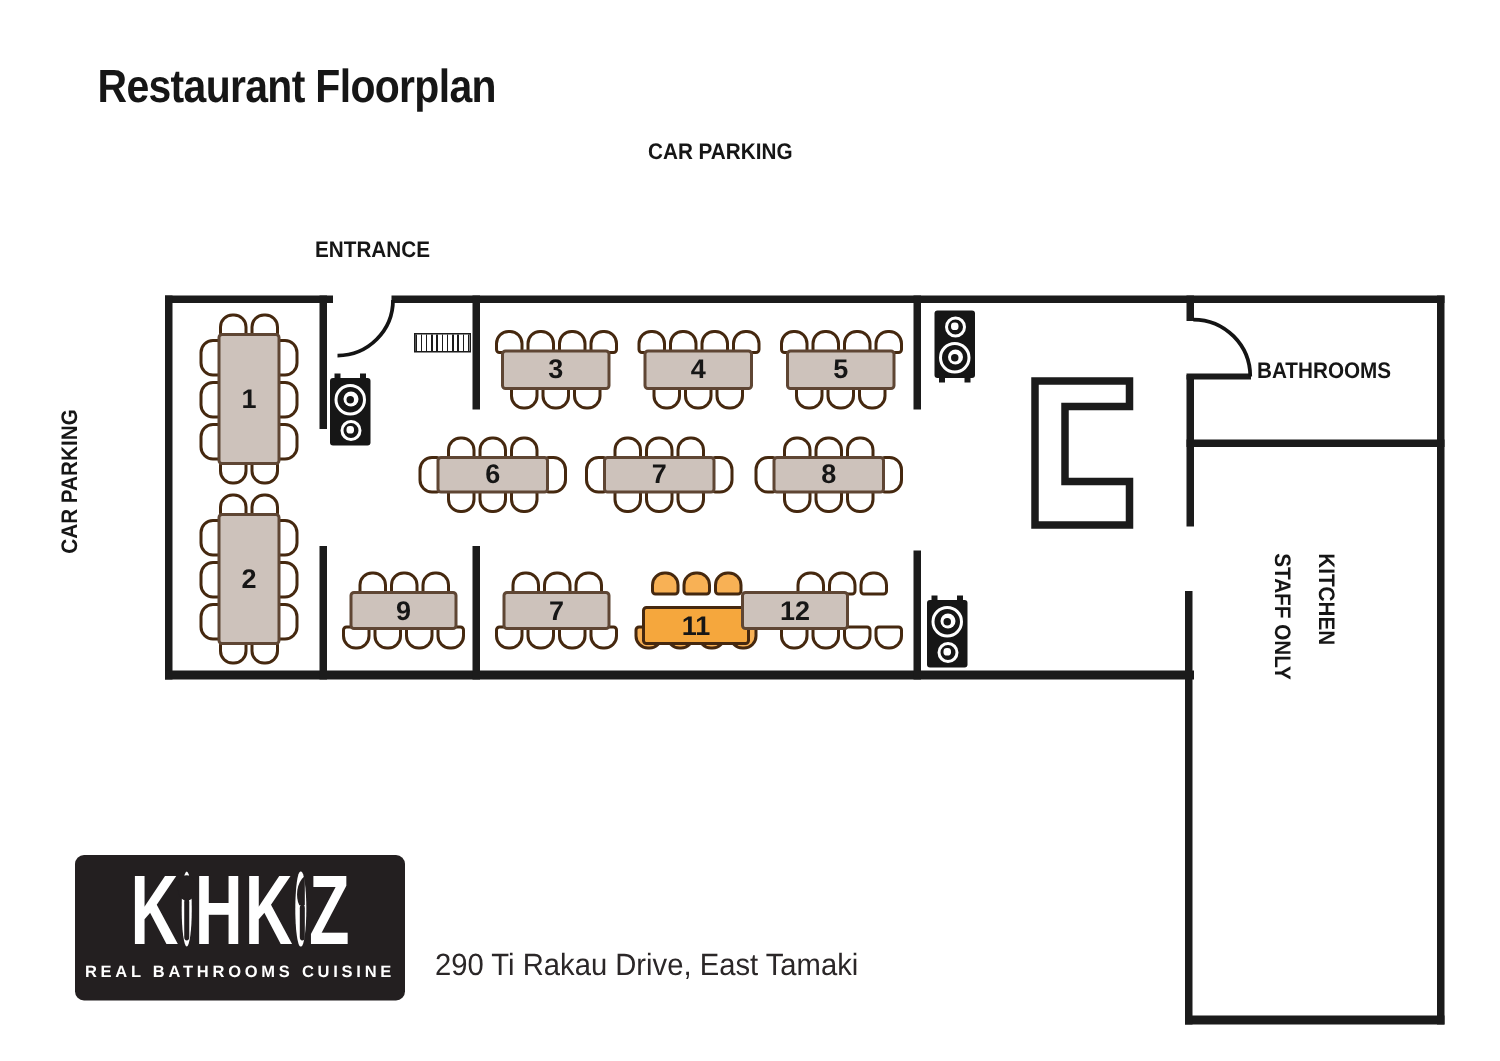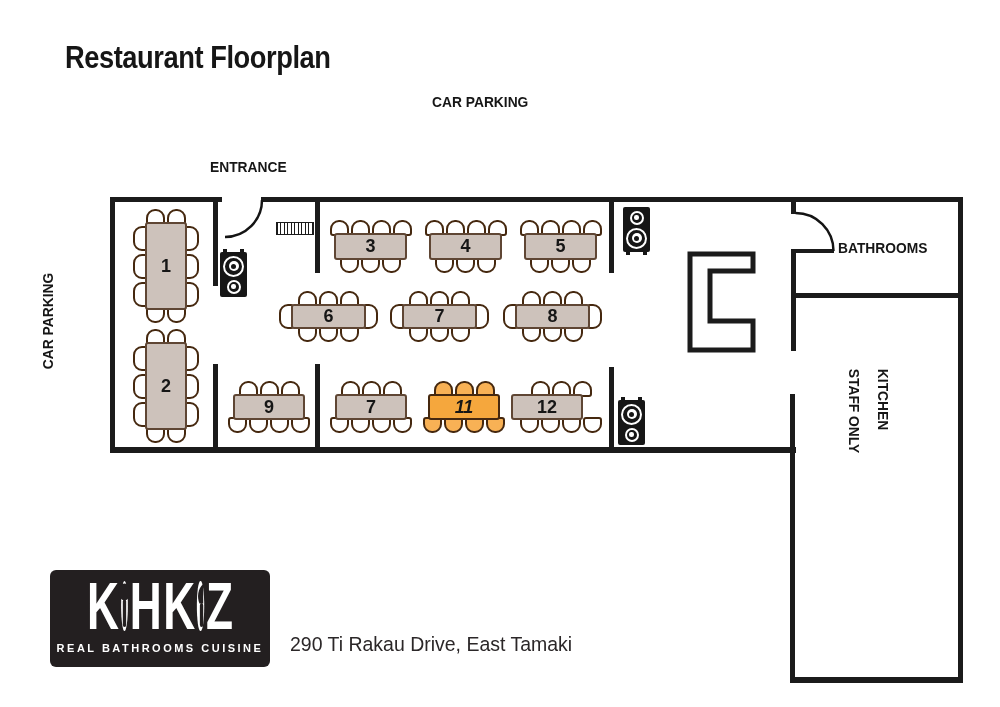--- a/index.html
+++ b/index.html
@@ -218,29 +218,29 @@
     <div class="chair" style="left: 372px; top: 417px; width: 19px; height: 16px; border-radius: 3px 3px 9px 9px; background: rgb(255, 255, 255); border: 2.5px solid rgb(69, 40, 15);"></div>
     <div class="chair" style="left: 393px; top: 417px; width: 19px; height: 16px; border-radius: 3px 3px 9px 9px; background: rgb(255, 255, 255); border: 2.5px solid rgb(69, 40, 15);"></div>
     <div class="table" style="left: 335px; top: 394px; width: 72px; height: 26px; background: rgb(205, 194, 187); border: 2px solid rgb(95, 70, 52);">7</div>
     <div class="chair" style="left: 433.5px; top: 381px; width: 19px; height: 16px; border-radius: 9px 9px 3px 3px; background: rgb(248, 177, 85); border: 2.5px solid rgb(69, 40, 15);"></div>
     <div class="chair" style="left: 454.5px; top: 381px; width: 19px; height: 16px; border-radius: 9px 9px 3px 3px; background: rgb(248, 177, 85); border: 2.5px solid rgb(69, 40, 15);"></div>
     <div class="chair" style="left: 475.5px; top: 381px; width: 19px; height: 16px; border-radius: 9px 9px 3px 3px; background: rgb(248, 177, 85); border: 2.5px solid rgb(69, 40, 15);"></div>
     <div class="chair" style="left: 423px; top: 417px; width: 19px; height: 16px; border-radius: 3px 3px 9px 9px; background: rgb(248, 177, 85); border: 2.5px solid rgb(69, 40, 15);"></div>
     <div class="chair" style="left: 444px; top: 417px; width: 19px; height: 16px; border-radius: 3px 3px 9px 9px; background: rgb(248, 177, 85); border: 2.5px solid rgb(69, 40, 15);"></div>
     <div class="chair" style="left: 465px; top: 417px; width: 19px; height: 16px; border-radius: 3px 3px 9px 9px; background: rgb(248, 177, 85); border: 2.5px solid rgb(69, 40, 15);"></div>
     <div class="chair" style="left: 486px; top: 417px; width: 19px; height: 16px; border-radius: 3px 3px 9px 9px; background: rgb(248, 177, 85); border: 2.5px solid rgb(69, 40, 15);"></div>
-    <div class="table" style="left: 428px; top: 394px; width: 72px; height: 26px; background: rgb(245, 167, 61); border: 2px solid rgb(69, 40, 15); font-style: italic;">11</div>
+    <div class="table" style="left: 428px; top: 404px; width: 72px; height: 26px; background: rgb(245, 167, 61); border: 2px solid rgb(69, 40, 15);">11</div>
     <div class="chair" style="left: 530.5px; top: 381px; width: 19px; height: 16px; border-radius: 9px 9px 3px 3px; background: rgb(255, 255, 255); border: 2.5px solid rgb(69, 40, 15);"></div>
     <div class="chair" style="left: 551.5px; top: 381px; width: 19px; height: 16px; border-radius: 9px 9px 3px 3px; background: rgb(255, 255, 255); border: 2.5px solid rgb(69, 40, 15);"></div>
     <div class="chair" style="left: 572.5px; top: 381px; width: 19px; height: 16px; border-radius: 9px 9px 3px 3px; background: rgb(255, 255, 255); border: 2.5px solid rgb(69, 40, 15);"></div>
     <div class="chair" style="left: 520px; top: 417px; width: 19px; height: 16px; border-radius: 3px 3px 9px 9px; background: rgb(255, 255, 255); border: 2.5px solid rgb(69, 40, 15);"></div>
     <div class="chair" style="left: 541px; top: 417px; width: 19px; height: 16px; border-radius: 3px 3px 9px 9px; background: rgb(255, 255, 255); border: 2.5px solid rgb(69, 40, 15);"></div>
     <div class="chair" style="left: 562px; top: 417px; width: 19px; height: 16px; border-radius: 3px 3px 9px 9px; background: rgb(255, 255, 255); border: 2.5px solid rgb(69, 40, 15);"></div>
     <div class="chair" style="left: 583px; top: 417px; width: 19px; height: 16px; border-radius: 3px 3px 9px 9px; background: rgb(255, 255, 255); border: 2.5px solid rgb(69, 40, 15);"></div>
-    <div class="table" style="left: 511px; top: 394px; width: 72px; height: 26px; background: rgb(205, 194, 187); border: 2px solid rgb(95, 70, 52);">12</div>
+    <div class="table" style="left: 494px; top: 394px; width: 72px; height: 26px; background: rgb(205, 194, 187); border: 2px solid rgb(95, 70, 52);">12</div>
     <div class="speaker" style="left: 220px; top: 252px; width: 27px; height: 45px; background: rgb(22, 22, 22);">
       <div class="spk-big">
         <div class="spk-big-in">
           <div class="spk-big-dot" style="background:#161616"></div>
         </div>
       </div>
       <div class="spk-sm">
         <div class="spk-sm-dot"></div>
       </div>
       <div class="spk-foot" style="background: rgb(22, 22, 22); left: 3px; top: -3px;"></div>

